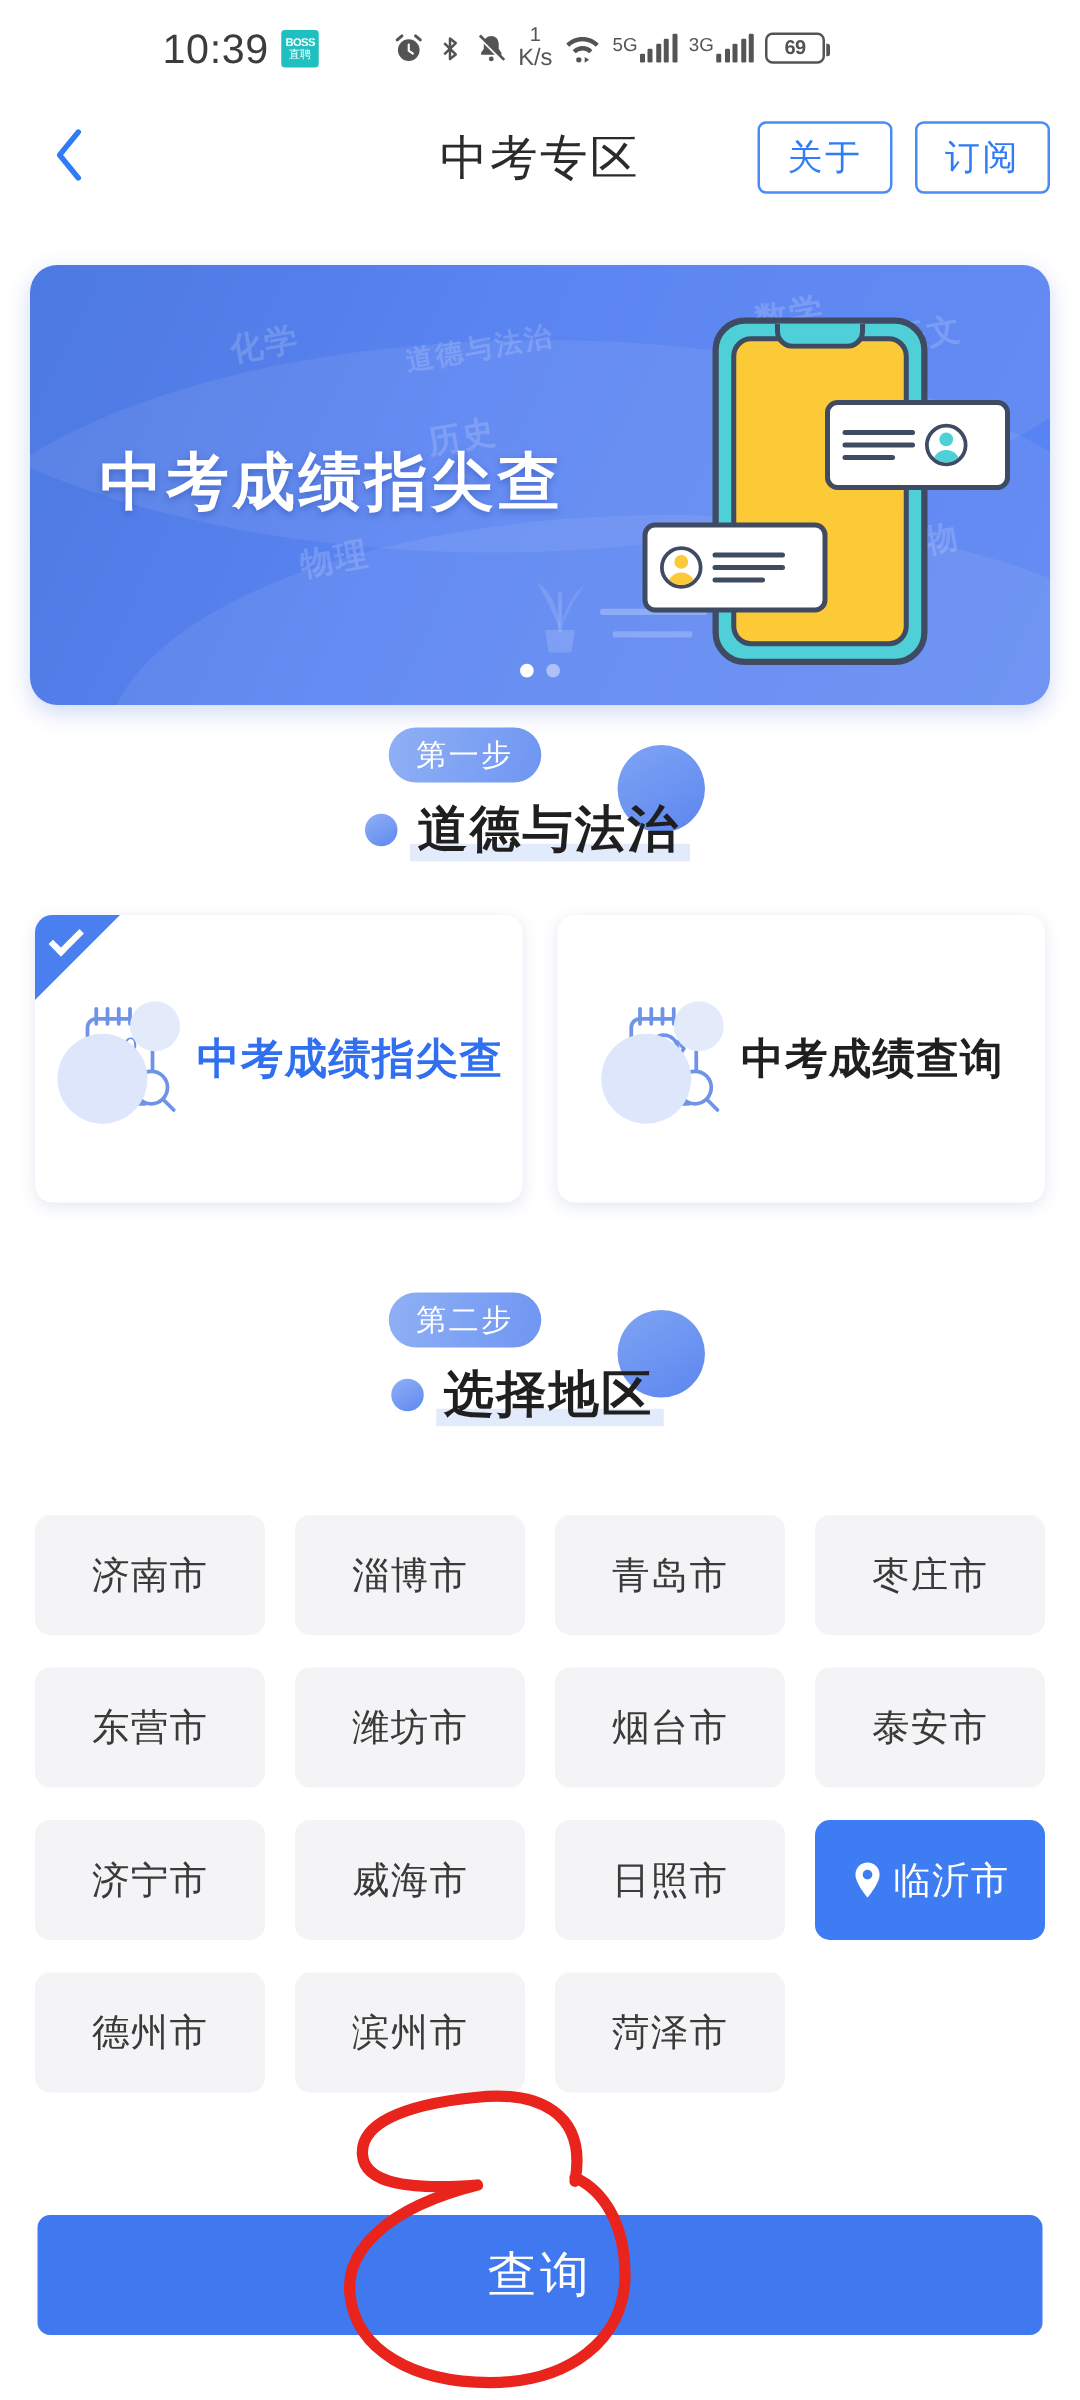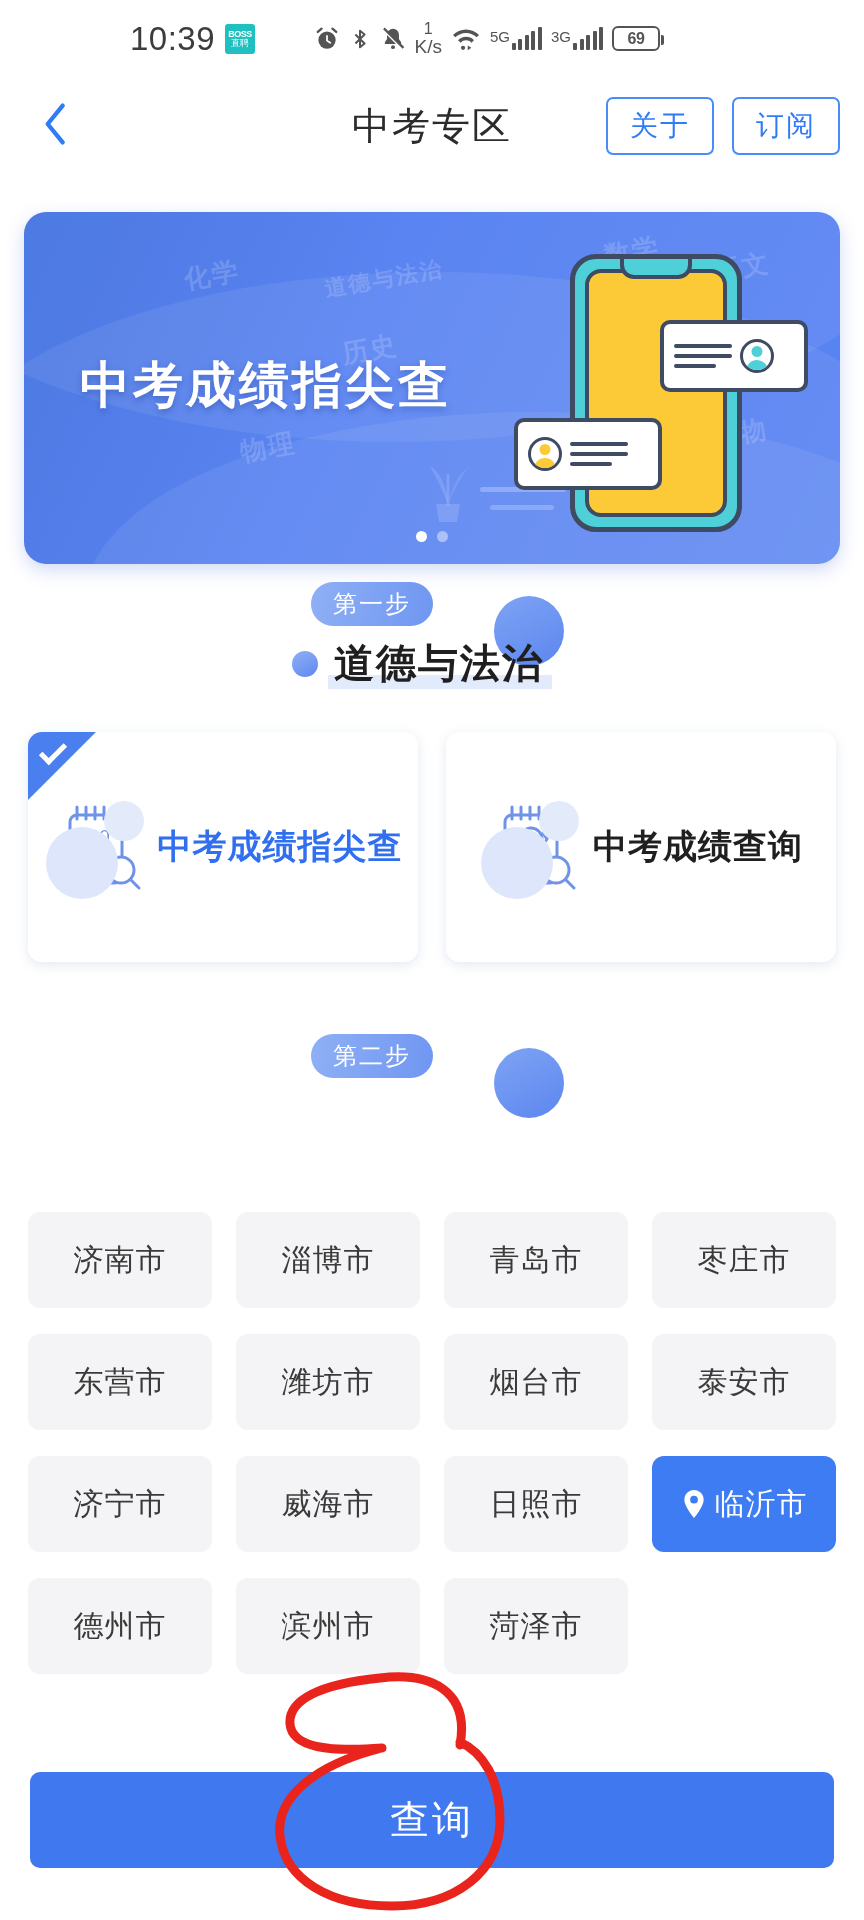--- a/index.html
+++ b/index.html
@@ -388,20 +388,24 @@
         </svg>
       </div>
       <div class="card-label">中考成绩查询</div>
     </div>
   </div>
 
   <div class="step" style="position:absolute;top:1030px;left:0;">
     <div class="step-inner">
       <div class="bigcircle"></div>
       <div class="pill">第二步</div>
+      <div class="step-title-row">
+        <span class="smalldot"></span>
+        <span class="step-title">选择地区</span>
+      </div>
     </div>
   </div>
 
   <div class="city-grid" style="top:1212px;">
     <div class="city">济南市</div>
     <div class="city">淄博市</div>
     <div class="city">青岛市</div>
     <div class="city">枣庄市</div>
 
     <div class="city">东营市</div>

